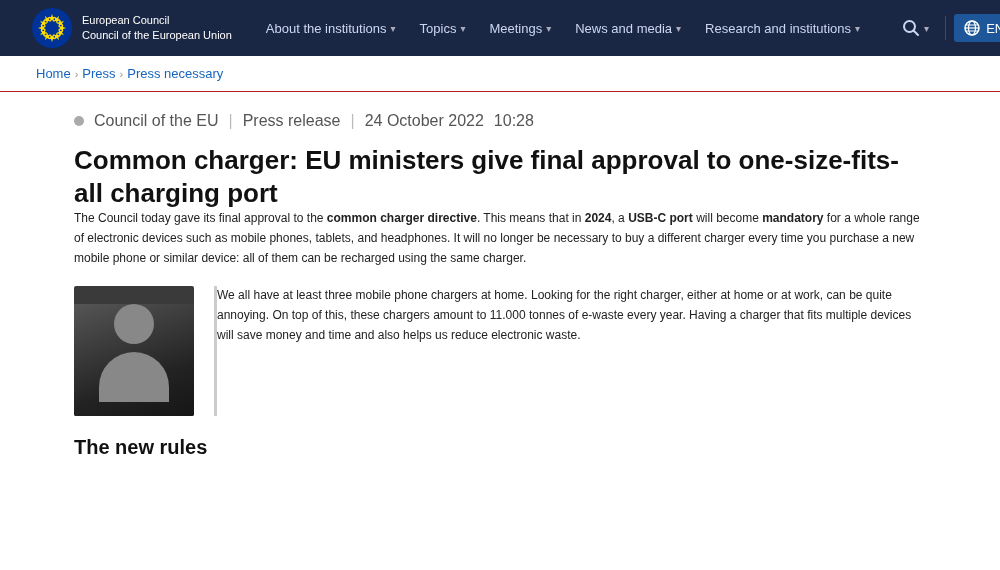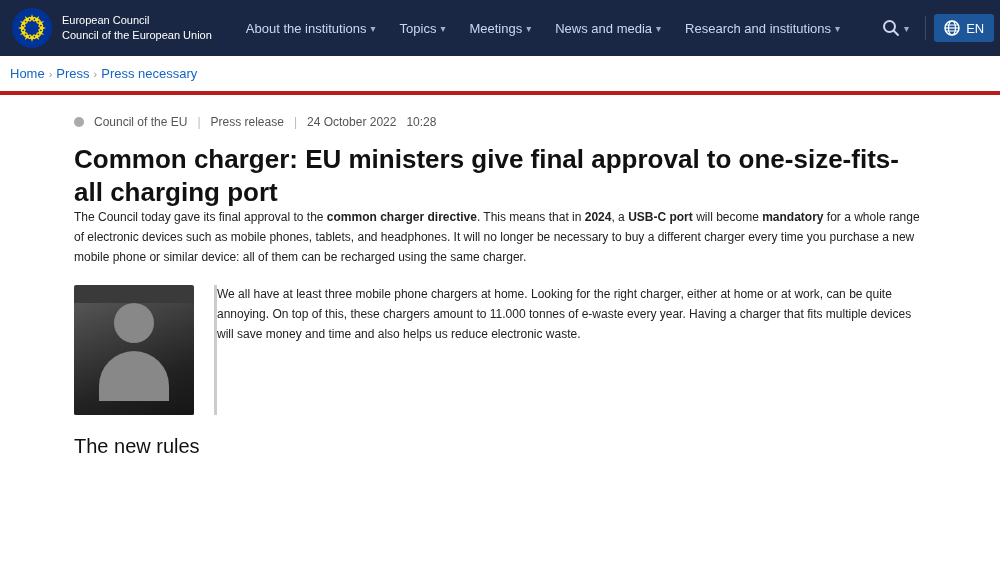--- a/index.html
+++ b/index.html
@@ -3,21 +3,21 @@
   <meta charset="utf-8">
   <style>
     * { box-sizing: border-box; margin: 0; padding: 0; }
     body { font-family: Arial, sans-serif; font-size: 14px; color: #222; background: #fff; }
 
     
     .header {
       background: #1a2744;
       display: flex;
       align-items: center;
-      padding: 0 12px;
+      padding: 0 32px;
       height: 56px;
       gap: 24px;
     }
     .header-logo {
       display: flex;
       align-items: center;
       gap: 10px;
       flex-shrink: 0;
     }
     .header-org {
@@ -67,44 +67,44 @@
       font-size: 13px;
       cursor: pointer;
       display: flex;
       align-items: center;
       gap: 6px;
     }
     .divider-v { width: 1px; height: 24px; background: #3a4a6a; }
 
     
     .breadcrumb {
-      padding: 10px 10px;
+      padding: 10px 36px;
       font-size: 13px;
       color: #555;
       display: flex;
       align-items: center;
       gap: 4px;
-      border-bottom: 4px solid #b91c1c;
+      border-bottom: 1px solid #b91c1c;
     }
     .breadcrumb a { color: #1565c0; text-decoration: none; }
     .breadcrumb-sep { color: #999; font-size: 11px; }
 
     
     .main {
       max-width: 900px;
       margin: 0 auto;
       padding: 20px 24px 30px;
     }
 
     
     .article-meta {
       display: flex;
       align-items: center;
       gap: 10px;
-      font-size: 12px;
+      font-size: 16px;
       color: #555;
       margin-bottom: 14px;
     }
     .meta-dot {
       width: 10px;
       height: 10px;
       background: #aaa;
       border-radius: 50%;
       display: inline-block;
     }
@@ -175,21 +175,21 @@
     }
     .quote-attribution {
       font-size: 13px;
       color: #444;
       font-style: italic;
     }
 
     
     .section-heading {
       font-size: 20px;
-      font-weight: 400;
+      font-weight: 700;
       color: #111;
       margin: 8px 0 14px;
     }
   </style>
 </head>
 <body>
 
 <header class="header">
   <div class="header-logo">
 

